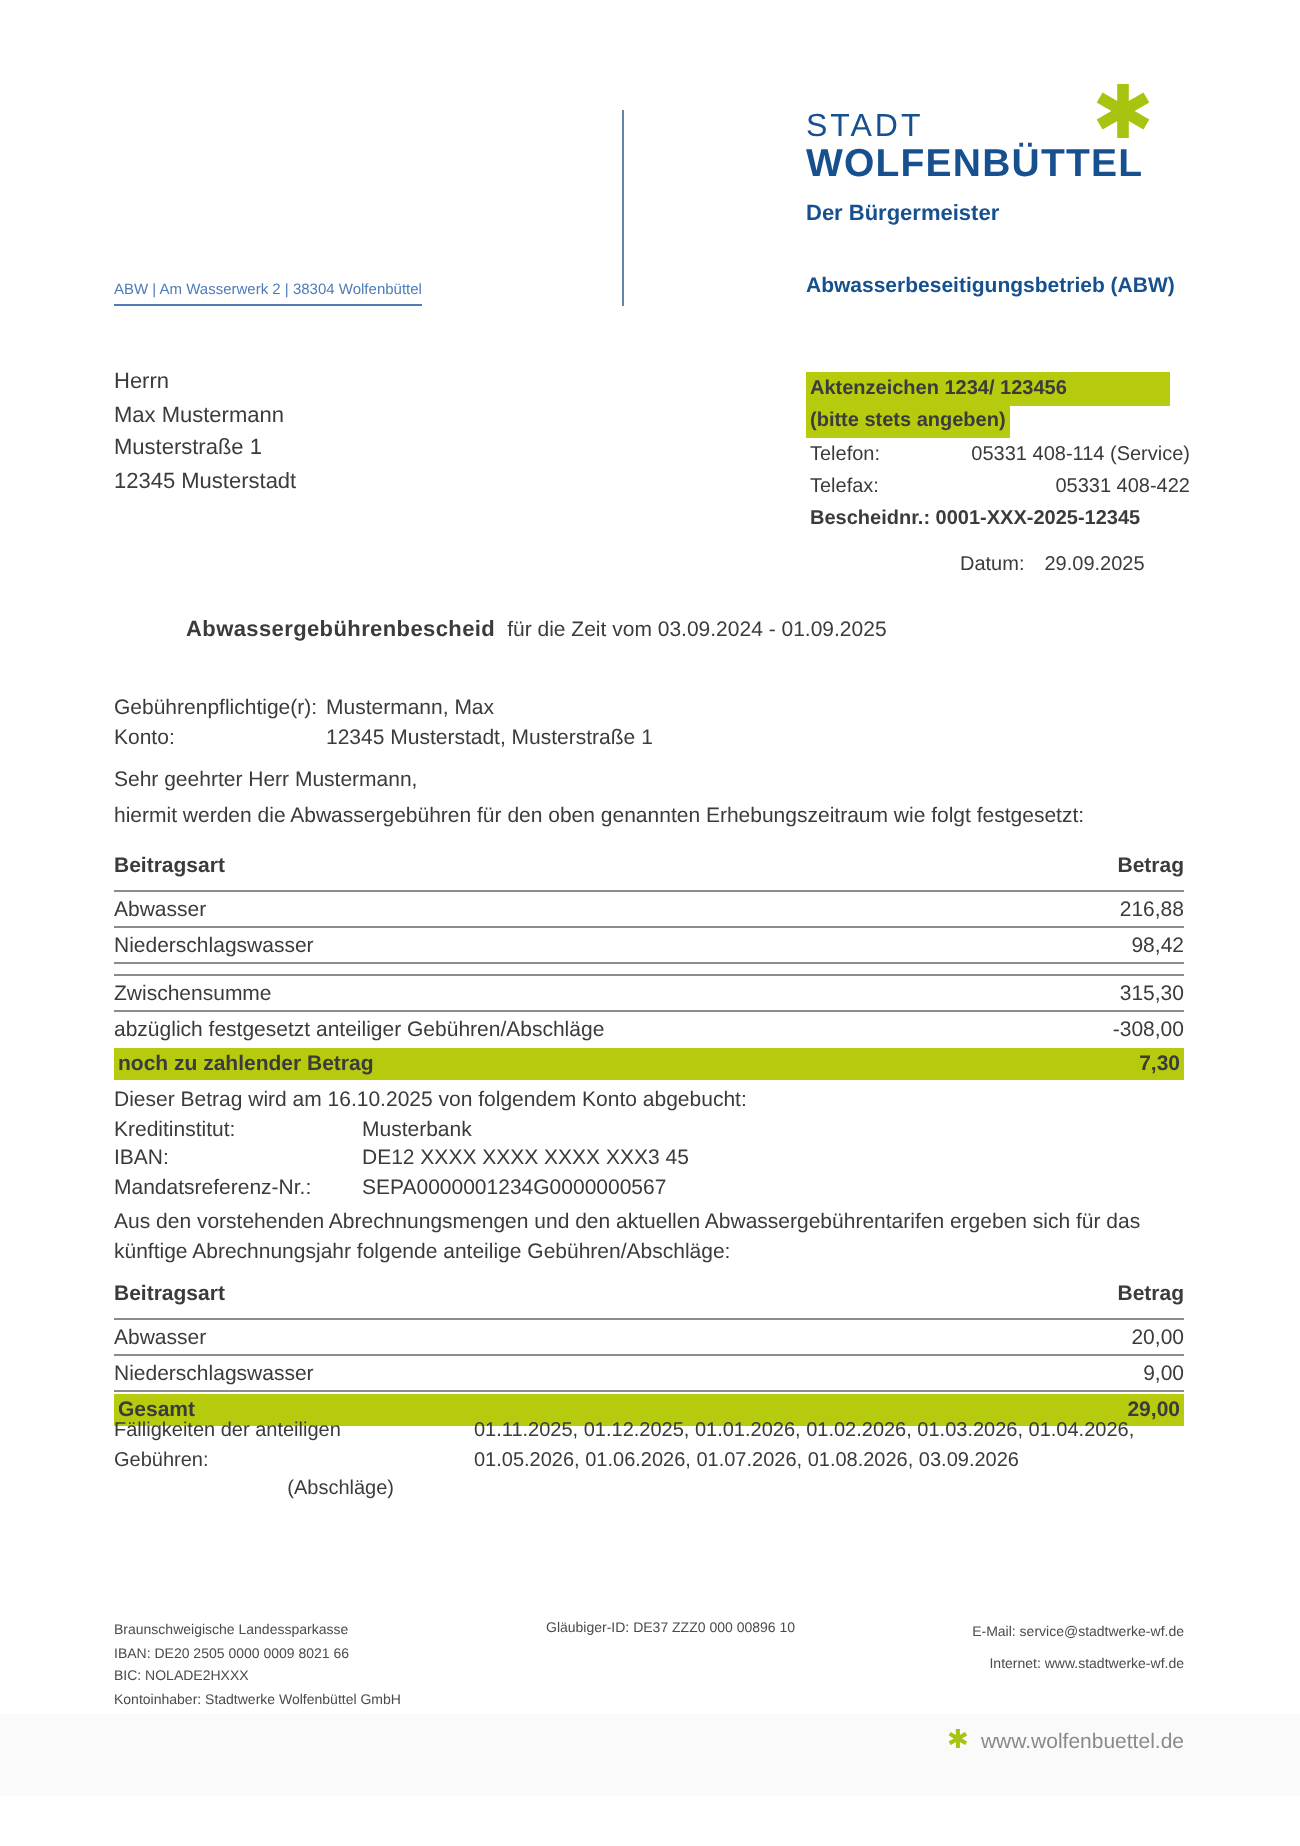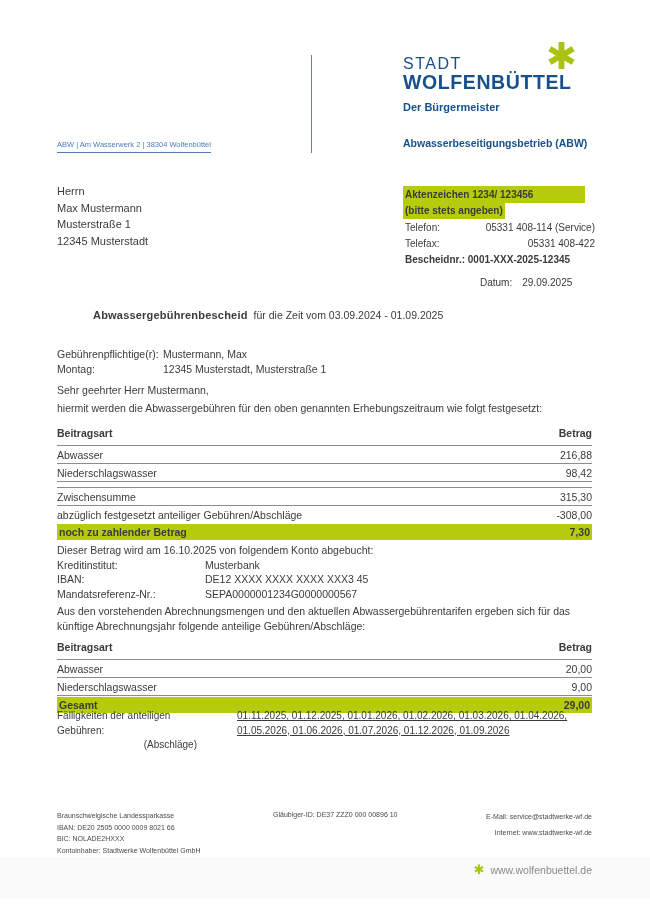--- a/index.html
+++ b/index.html
@@ -47,28 +47,28 @@
   .t1 { top:427px; } .t2 { top:641px; }
   .t-head { display:flex; justify-content:space-between; font-weight:bold; padding-bottom:6px; border-bottom:1px solid #8c8c8c; }
   .t-row { display:flex; justify-content:space-between; padding:3px 0 2px 0; border-bottom:1px solid #8c8c8c; }
   .t-row.noline { border-bottom:none; }
   .t-spacer { height:6px; border-bottom:1px solid #8c8c8c; }
   .t-row.hlrow { background:#b6ca0e; font-weight:bold; border-bottom:none; padding:2px 2px 2px 2px; margin-top:1px; }
   .t-row.hlrow .val { padding-right:0; }
 
   .debit { left:57px; top:543px; font-size:10.5px; line-height:14.5px; }
   .debit .row { display:flex; }
-  .debit .lbl { width:148px; }
+  .debit .lbl { width:124px; }
 
   .forecast { left:57px; top:604px; width:524px; font-size:10.5px; line-height:14.5px; }
 
   .due { left:57px; top:709px; font-size:10px; line-height:14.5px; display:flex; }
   .due .labels { width:162px; text-align:left; }
   .due .labels .l2 { text-align:right; padding-right:22px; }
-  .due .dates { margin-left:18px;text-decoration:underline; }
+  .due .dates { margin-left:18px; }
 
   .f-address { left:57px; top:794px; font-size:9px; color:#333; }
   .f-bank { left:57px; top:810px; font-size:7px; line-height:11.5px; color:#4a4a4a; }
   .f-creditor { left:273px; top:811px; font-size:7px; color:#4a4a4a; }
   .f-contact { left:430px; top:809px; width:162px; font-size:7px; line-height:16px; text-align:right; color:#4a4a4a; }
 
   .band { left:0; top:857px; width:650px; height:41px; background:#fafafa; }
   .website { left:0; top:862px; width:592px; text-align:right; font-size:10.5px; color:#8a8a8a; }
   .website .ast { color:#a9c410; font-size:13px; margin-right:6px; }
 </style>
@@ -112,21 +112,21 @@
   <div class="abs title">
     <span class="main">Abwassergebührenbescheid</span><span class="period">für die Zeit vom 03.09.2024 - 01.09.2025</span>
   </div>
 
   <div class="abs meta">
     <div class="row">
       <span class="lbl">Gebührenpflichtige(r):</span>
       <span>Mustermann, Max</span>
     </div>
     <div class="row">
-      <span class="lbl">Montag:</span>
+      <span class="lbl">Konto:</span>
       <span>12345 Musterstadt, Musterstraße 1</span>
     </div>
   </div>
 
   <div class="abs salutation">Sehr geehrter Herr Mustermann,</div>
   <div class="abs intro">hiermit werden die Abwassergebühren für den oben genannten Erhebungszeitraum wie folgt festgesetzt:</div>
 
   <div class="abs fee-table t1">
     <div class="t-head">
       <span>Beitragsart</span>
@@ -192,21 +192,21 @@
     </div>
   </div>
 
   <div class="abs due">
     <div class="labels">
       <div>Fälligkeiten der anteiligen Gebühren:</div>
       <div class="l2">(Abschläge)</div>
     </div>
     <div class="dates">
       <div>01.11.2025, 01.12.2025, 01.01.2026, 01.02.2026, 01.03.2026, 01.04.2026,</div>
-      <div>01.05.2026, 01.06.2026, 01.07.2026, 01.12.2026, 01.09.2026</div>
+      <div>01.05.2026, 01.06.2026, 01.07.2026, 01.08.2026, 03.09.2026</div>
     </div>
   </div>
 
   <div class="abs f-bank">
     <div>Braunschweigische Landessparkasse</div>
     <div>IBAN: DE20 2505 0000 0009 8021 66</div>
     <div>BIC: NOLADE2HXXX</div>
     <div>Kontoinhaber: Stadtwerke Wolfenbüttel GmbH</div>
   </div>
   <div class="abs f-creditor">Gläubiger-ID: DE37 ZZZ0 000 00896 10</div>

